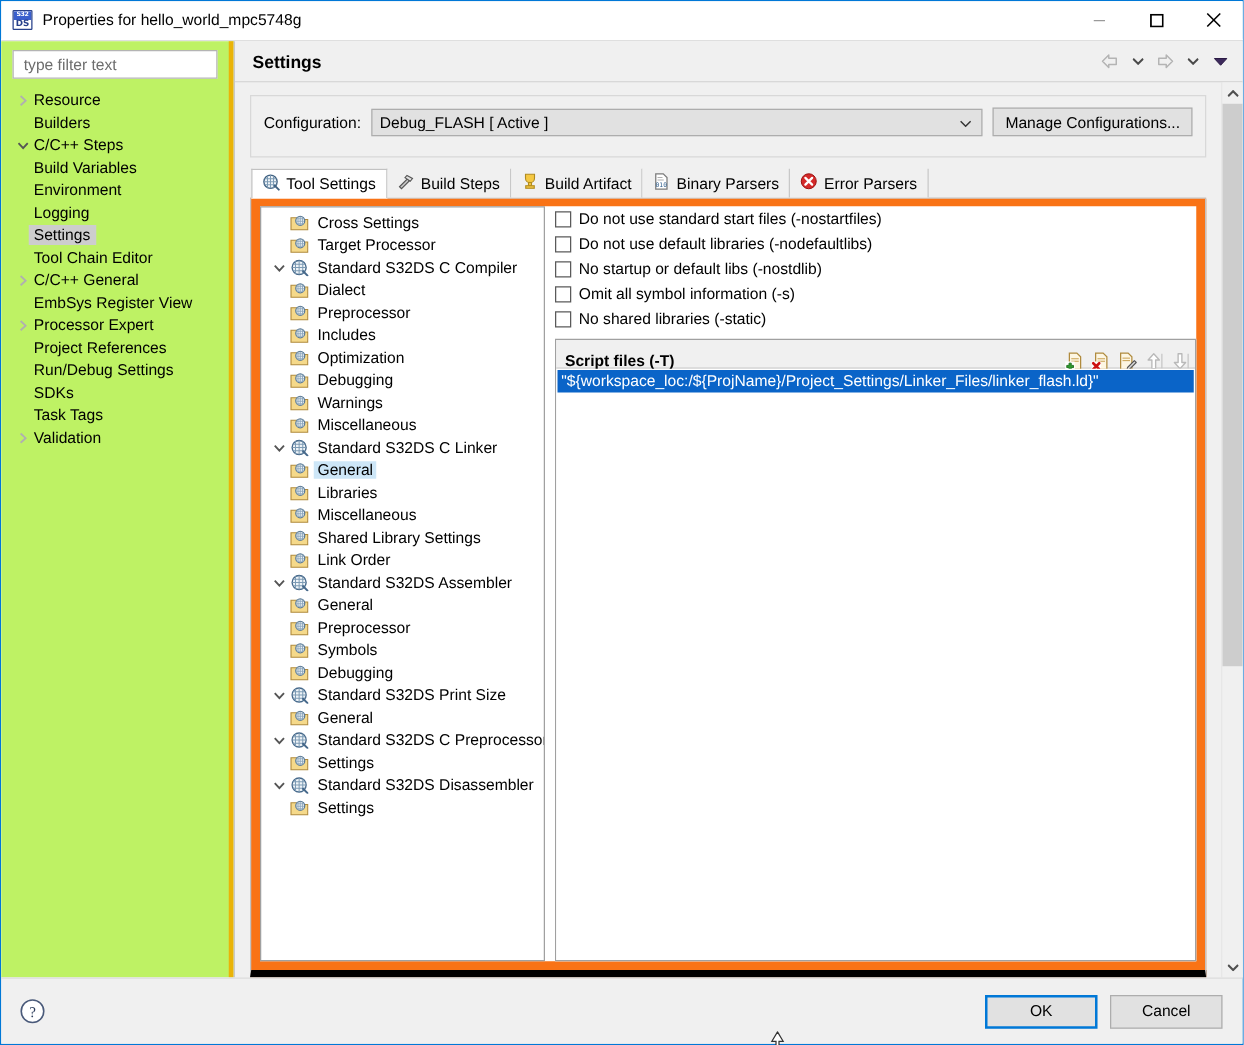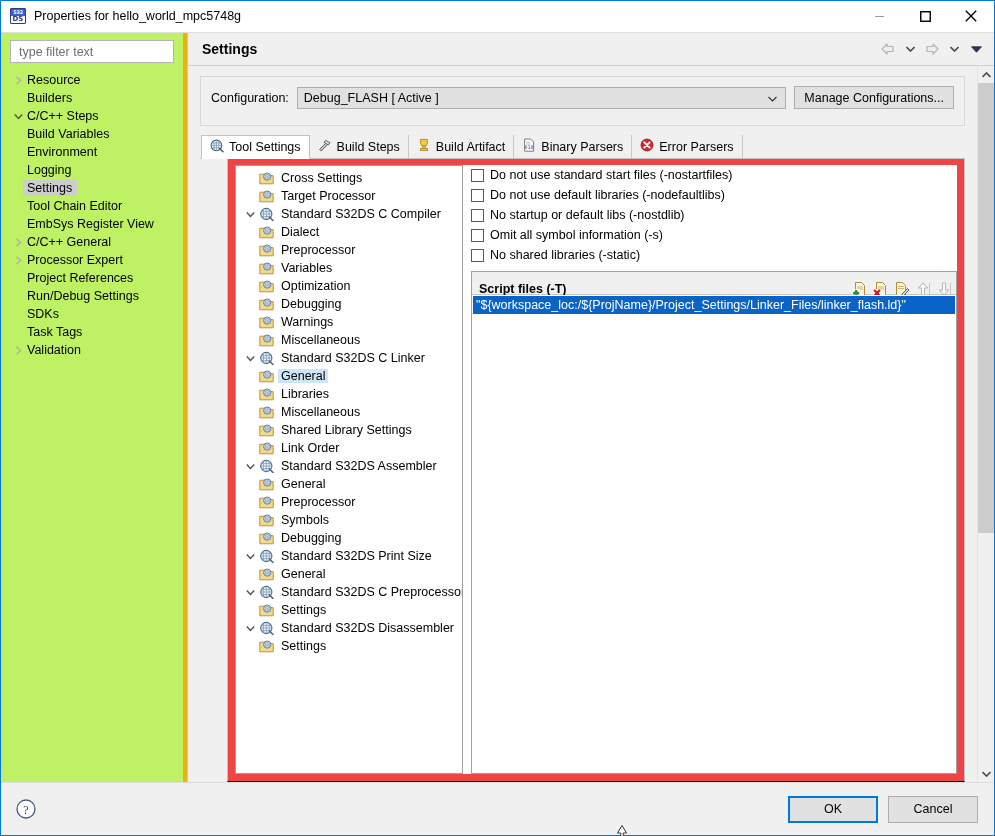--- a/index.html
+++ b/index.html
@@ -244,27 +244,26 @@
     border-bottom: 1px solid #ffffff;
     margin-bottom: -1px;
     height: 24px;
   }
 
   
   .toolpanel {
     flex: 1 1 auto;
     display: flex;
     min-height: 0;
-    background: #ef4444;
+    background: #f97316;
     border-left: 1px solid #c2c2c2;
     border-right: 1px solid #c2c2c2;
-    border-bottom: 1px solid #000000;
+    border-bottom: 6px solid #000000;
     padding: 6px 7px 7px 7px;
     gap: 0;
-    margin-left: 27px;
   }
   .tooltree {
     width: 228px;
     flex: 0 0 228px;
     border: 1px solid #a0a0a0;
     background: #ffffff;
     overflow: hidden;
     padding-top: 3px;
   }
   .trow {
@@ -471,30 +470,30 @@
           <div class="navrow indent1">
             <span class="lbl">Logging</span>
           </div>
           <div class="navrow indent1">
             <span class="lbl sel">Settings</span>
           </div>
           <div class="navrow indent1">
             <span class="lbl">Tool Chain Editor</span>
           </div>
           <div class="navrow">
-            <span class="twisty"></span>
-            <span class="lbl">EmbSys Register View</span>
-          </div>
-          <div class="navrow">
             <span class="twisty">
               <svg width="9" height="9" viewBox="0 0 9 9">
                 <path d="M2.5 0.8 L6.5 4.5 L2.5 8.2" fill="none" stroke="#b0b0b0" stroke-width="1.5"></path>
               </svg>
             </span>
             <span class="lbl">C/C++ General</span>
+          </div>
+          <div class="navrow">
+            <span class="twisty"></span>
+            <span class="lbl">EmbSys Register View</span>
           </div>
           <div class="navrow">
             <span class="twisty">
               <svg width="9" height="9" viewBox="0 0 9 9">
                 <path d="M2.5 0.8 L6.5 4.5 L2.5 8.2" fill="none" stroke="#b0b0b0" stroke-width="1.5"></path>
               </svg>
             </span>
             <span class="lbl">Processor Expert</span>
           </div>
           <div class="navrow">
@@ -682,21 +681,21 @@
                 </div>
                 <div class="trow tl-ind">
                   <span class="ic">
                     <svg width="15" height="14" viewBox="0 0 15 14">
                       <path d="M0.8 3.2 h5 l1.2 1.4 h7.2 v8.2 h-13.4 z" fill="#f5d98a" stroke="#b08b3e" stroke-width="0.9"></path>
                       <circle cx="8.2" cy="5.6" r="3.6" fill="#eef2f5" stroke="#5a7a96" stroke-width="1"></circle>
                       <path d="M5.2 4 h6 M5.2 6 h6 M5.2 8 h6" stroke="#8aa5bb" stroke-width="0.7"></path>
                       <path d="M6.4 2.6 v6 M8.2 2.2 v7 M10 2.6 v6" stroke="#8aa5bb" stroke-width="0.7"></path>
                     </svg>
                   </span>
-                  <span class="tlbl">Variables</span>
+                  <span class="tlbl">Includes</span>
                 </div>
                 <div class="trow tl-ind">
                   <span class="ic">
                     <svg width="15" height="14" viewBox="0 0 15 14">
                       <path d="M0.8 3.2 h5 l1.2 1.4 h7.2 v8.2 h-13.4 z" fill="#f5d98a" stroke="#b08b3e" stroke-width="0.9"></path>
                       <circle cx="8.2" cy="5.6" r="3.6" fill="#eef2f5" stroke="#5a7a96" stroke-width="1"></circle>
                       <path d="M5.2 4 h6 M5.2 6 h6 M5.2 8 h6" stroke="#8aa5bb" stroke-width="0.7"></path>
                       <path d="M6.4 2.6 v6 M8.2 2.2 v7 M10 2.6 v6" stroke="#8aa5bb" stroke-width="0.7"></path>
                     </svg>
                   </span>

